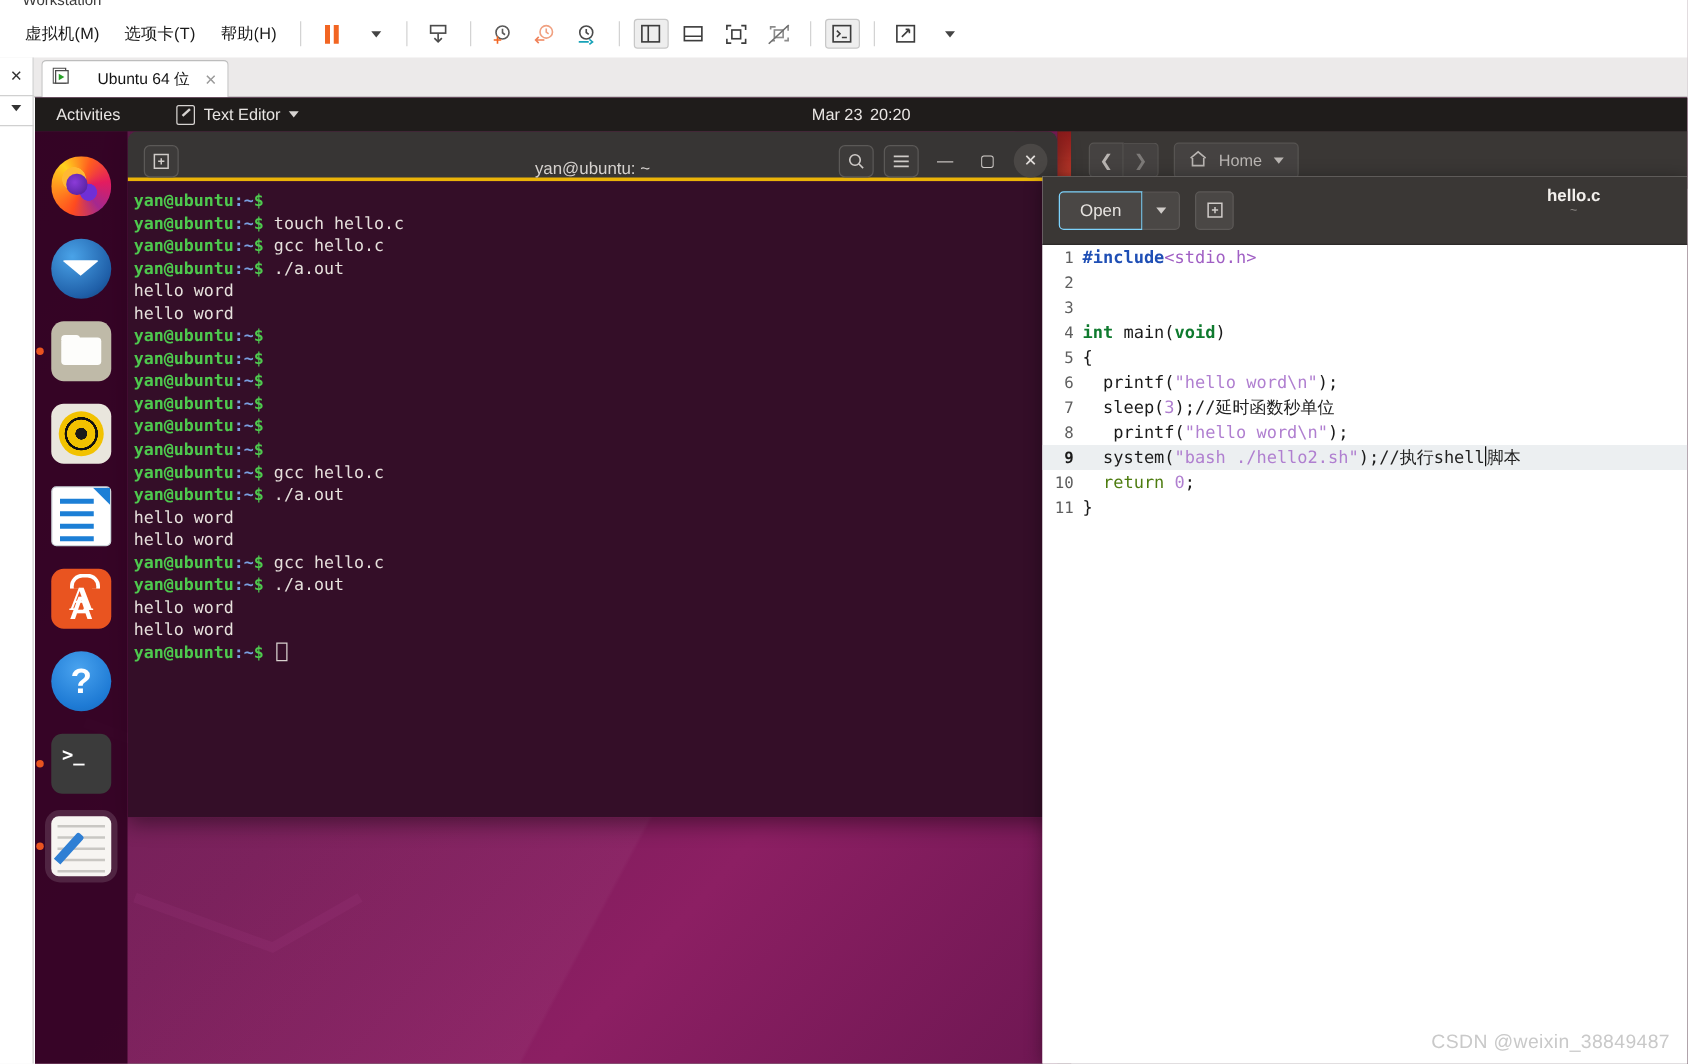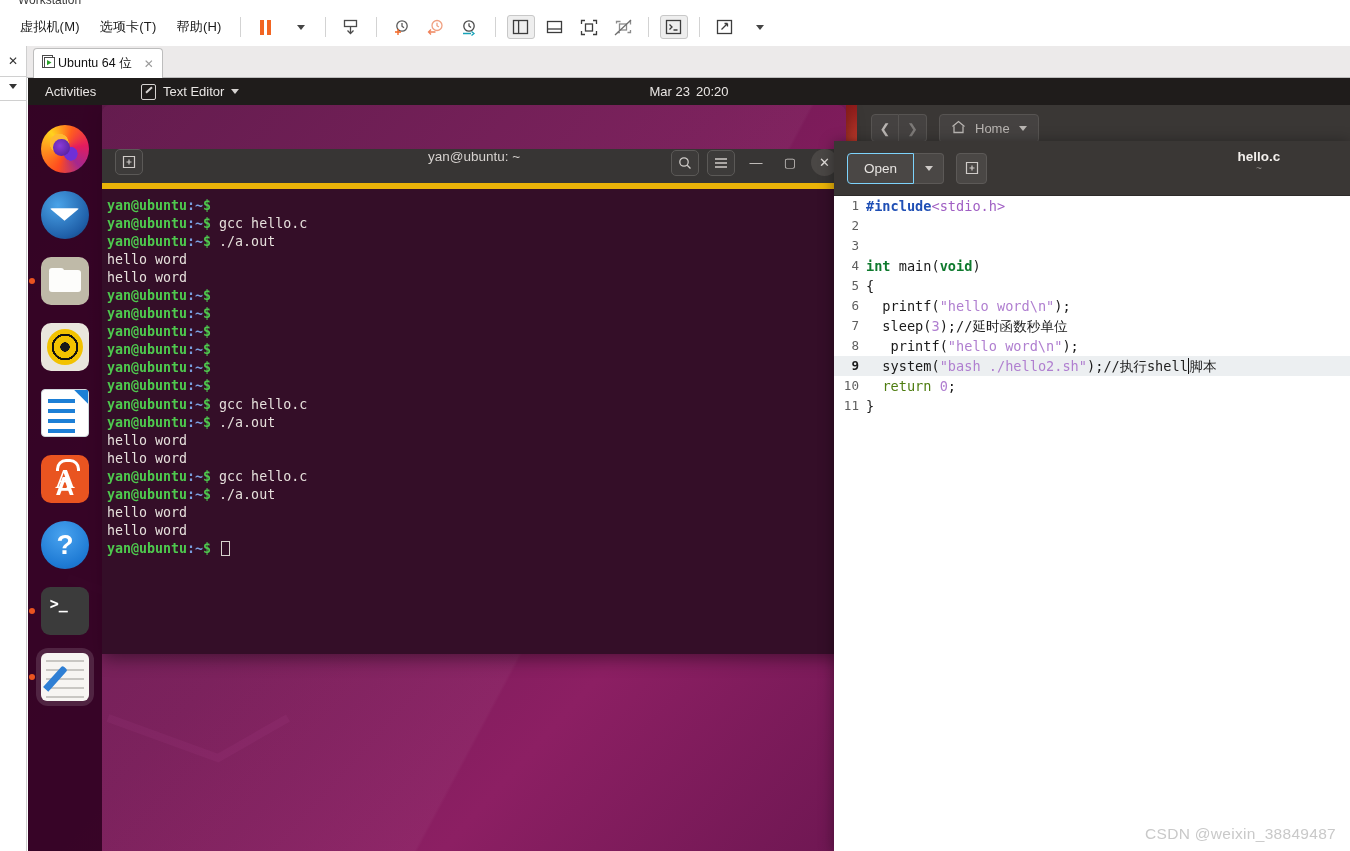--- a/index.html
+++ b/index.html
@@ -45,21 +45,21 @@
   .vm-side-x { position:absolute; left:8px; top:8px; font-size:12px; color:#333; }
   .vm-side-divider { position:absolute; left:0; top:30px; width:27px; height:1px; background:#d0d0d0; }
   .vm-side-caret { position:absolute; left:9px; top:38px; width:0;height:0;border-left:4px solid transparent;border-right:4px solid transparent;border-top:5px solid #333;}
   .vm-side-divider2 { position:absolute; left:0; top:54px; width:27px; height:1px; background:#d0d0d0; }
 
   .vm-tab {
     position:absolute; left:33px; top:48px; height:30px;
     background:#ffffff; border:1px solid #bdbdbd; border-bottom:none;
     border-radius:4px 4px 0 0; display:flex; align-items:center; padding:0 8px;
   }
-  .vm-tab-label { font-size:12.5px; color:#111; margin-left:2px; white-space:nowrap; }
+  .vm-tab-label { font-size:12.5px; color:#111; margin-left:22px; white-space:nowrap; }
   .vm-tab-close { font-size:12px; color:#9a9a9a; margin-left:12px; }
 
   
   .guest {
     position:absolute; left:28px; top:78px; width:1322px; height:773px;
     overflow:hidden; background:#2c001e;
   }
   
   .wallpaper {
     position:absolute; left:0; top:0; width:1322px; height:773px;
@@ -148,22 +148,22 @@
     box-shadow:0 9px 0 #c9c7c3,0 18px 0 #c9c7c3,0 27px 0 #c9c7c3,0 36px 0 #c9c7c3;}
   .ico-gedit:after{content:"";position:absolute;left:22%;top:22%;width:14%;height:60%;background:#2f7fd4;
     transform:rotate(42deg); border-radius:2px 2px 0 0;}
 
   
   .term-win {
     position:absolute; left:74px; top:27px; width:744px; height:549px; z-index:20;
     border-radius:8px 8px 0 0; overflow:hidden; box-shadow:0 4px 18px rgba(0,0,0,0.45);
   }
   .term-head {
-    height:40px; background:#373534; display:flex; align-items:flex-start;
-    border-bottom:6px solid #eab308; position:relative;margin-top:44px;
+    height:40px; background:#373534; display:flex; align-items:flex-end;
+    border-bottom:3px solid #eab308; position:relative;
   }
   .th-btn {
     width:28px;height:26px; border:1px solid #5b5957; border-radius:5px; background:#3d3b3a;
     display:flex;align-items:center;justify-content:center; color:#cfcbc8; font-size:12px;
   }
   .term-title {
     position:absolute; left:0; width:744px; text-align:center;
     font-size:13.5px; color:#d6d2cf;
   }
   .th-right { position:absolute; right:8px; display:flex; align-items:center; gap:8px; }
@@ -530,20 +530,21 @@
               </svg>
           </div>
           <div class="th-min">—</div>
           <div class="th-max">▢</div>
           <div class="th-circ">✕</div>
         </div>
       </div>
       <div class="term-body">
         <div id="term-lines">
             <div class="term-line"><span class="tu">yan@ubuntu</span><span class="tp">:~</span><span class="tu">$</span><span class="td"></span></div>
+            <div class="term-line"><span class="tu">yan@ubuntu</span><span class="tp">:~</span><span class="tu">$</span><span class="td"> touch hello.c</span></div>
             <div class="term-line"><span class="tu">yan@ubuntu</span><span class="tp">:~</span><span class="tu">$</span><span class="td"> gcc hello.c</span></div>
             <div class="term-line"><span class="tu">yan@ubuntu</span><span class="tp">:~</span><span class="tu">$</span><span class="td"> ./a.out</span></div>
             <div class="term-line"><span class="td">hello word</span></div>
             <div class="term-line"><span class="td">hello word</span></div>
             <div class="term-line"><span class="tu">yan@ubuntu</span><span class="tp">:~</span><span class="tu">$</span><span class="td"></span></div>
             <div class="term-line"><span class="tu">yan@ubuntu</span><span class="tp">:~</span><span class="tu">$</span><span class="td"></span></div>
             <div class="term-line"><span class="tu">yan@ubuntu</span><span class="tp">:~</span><span class="tu">$</span><span class="td"></span></div>
             <div class="term-line"><span class="tu">yan@ubuntu</span><span class="tp">:~</span><span class="tu">$</span><span class="td"></span></div>
             <div class="term-line"><span class="tu">yan@ubuntu</span><span class="tp">:~</span><span class="tu">$</span><span class="td"></span></div>
             <div class="term-line"><span class="tu">yan@ubuntu</span><span class="tp">:~</span><span class="tu">$</span><span class="td"></span></div>

